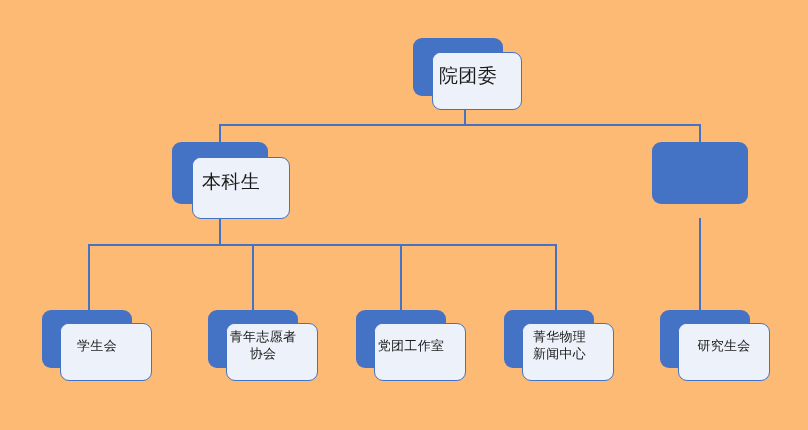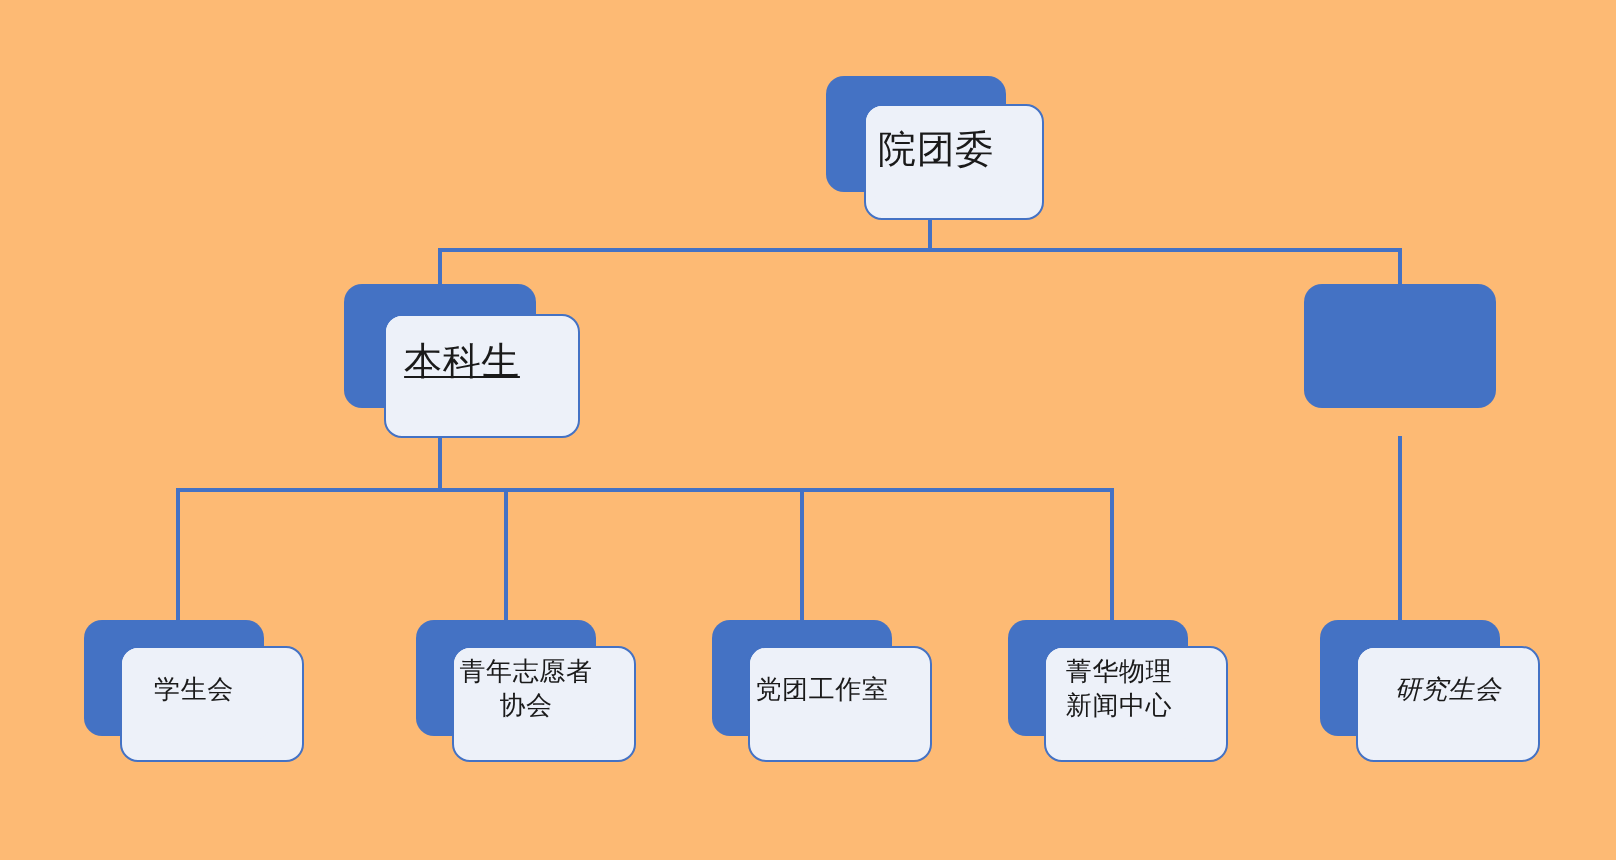--- a/index.html
+++ b/index.html
@@ -92,21 +92,21 @@
         <div class="card-back" style="left: 0px; top: 0px; width: 90px; height: 58px;"></div>
         <div class="card-front" style="left: 19px; top: 14px; width: 90px; height: 58px;">
           <div class="fill" style="width: 72px; height: 46px;"></div>
           <div class="label" style="margin-right: 18px; margin-bottom: 12px;">院团委</div>
         </div>
       </div>
       <div class="node lvl2" style="left: 172px; top: 142px; width: 118px; height: 77px;">
         <div class="card-back" style="left: 0px; top: 0px; width: 96px; height: 62px;"></div>
         <div class="card-front" style="left: 20px; top: 15px; width: 98px; height: 62px;">
           <div class="fill" style="width: 78px; height: 48px;"></div>
-          <div class="label" style="margin-right: 20px; margin-bottom: 14px; text-decoration: underline;">本科生</div>
+          <div class="label" style="margin-right: 20px; margin-bottom: 14px;">本科生</div>
         </div>
       </div>
       <div class="node lvl2" style="left: 652px; top: 142px; width: 118px; height: 77px;">
         <div class="card-back" style="left: 0px; top: 0px; width: 96px; height: 62px;"></div>
       </div>
       <div class="node lvl3" style="left: 42px; top: 310px; width: 110px; height: 71px;">
         <div class="card-back" style="left: 0px; top: 0px; width: 90px; height: 58px;"></div>
         <div class="card-front" style="left: 18px; top: 13px; width: 92px; height: 58px;">
           <div class="fill" style="width: 74px; height: 46px;"></div>
           <div class="label" style="margin-right: 18px; margin-bottom: 12px;">学生会</div>
@@ -132,18 +132,18 @@
         <div class="card-front" style="left: 18px; top: 13px; width: 92px; height: 58px;">
           <div class="fill" style="width: 74px; height: 46px;"></div>
           <div class="label" style="margin-right: 17px; margin-bottom: 12px;">菁华物理
 新闻中心</div>
         </div>
       </div>
       <div class="node lvl3" style="left: 660px; top: 310px; width: 110px; height: 71px;">
         <div class="card-back" style="left: 0px; top: 0px; width: 90px; height: 58px;"></div>
         <div class="card-front" style="left: 18px; top: 13px; width: 92px; height: 58px;">
           <div class="fill" style="width: 74px; height: 46px;"></div>
-          <div class="label" style="margin-bottom: 12px; font-style: italic;">研究生会</div>
+          <div class="label" style="margin-bottom: 12px;">研究生会</div>
         </div>
       </div>
     </div>
 
 </div>
 
 </body></html>

